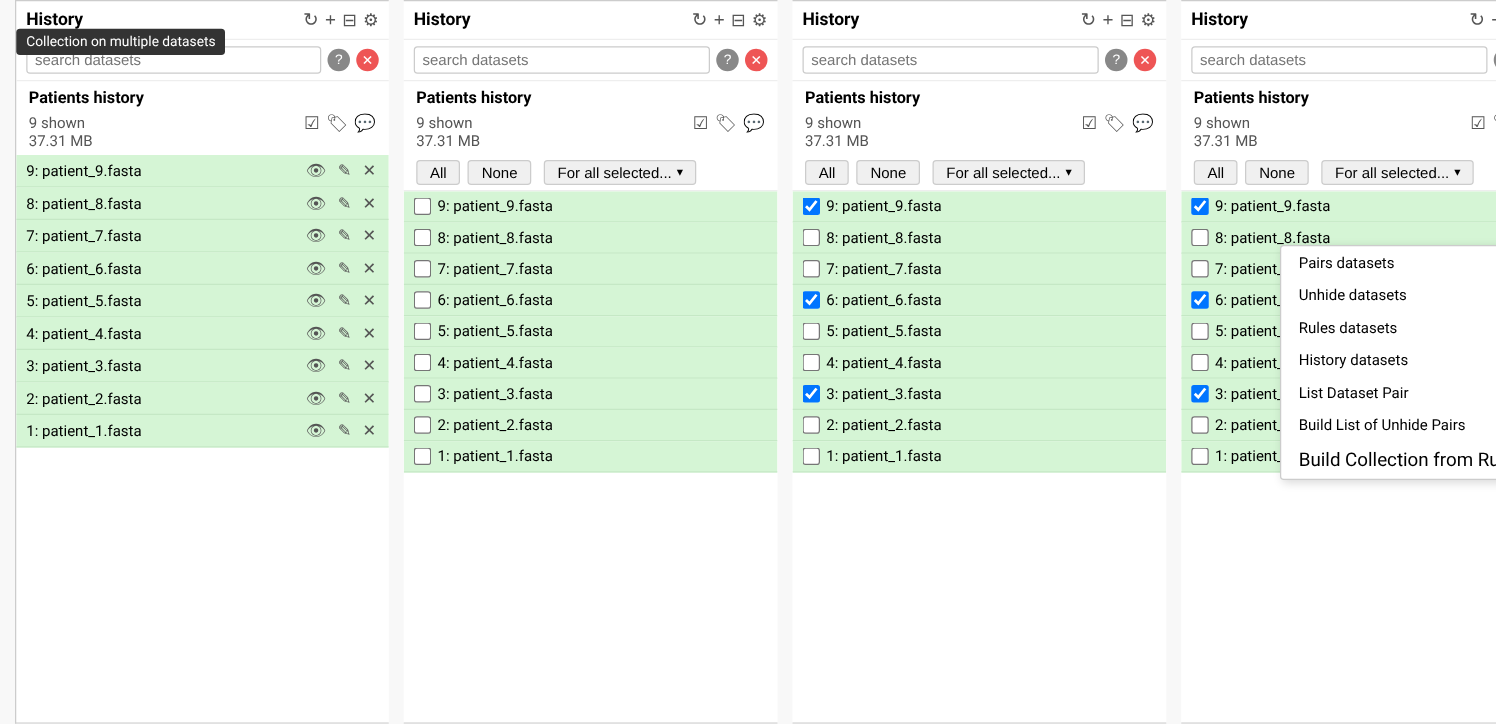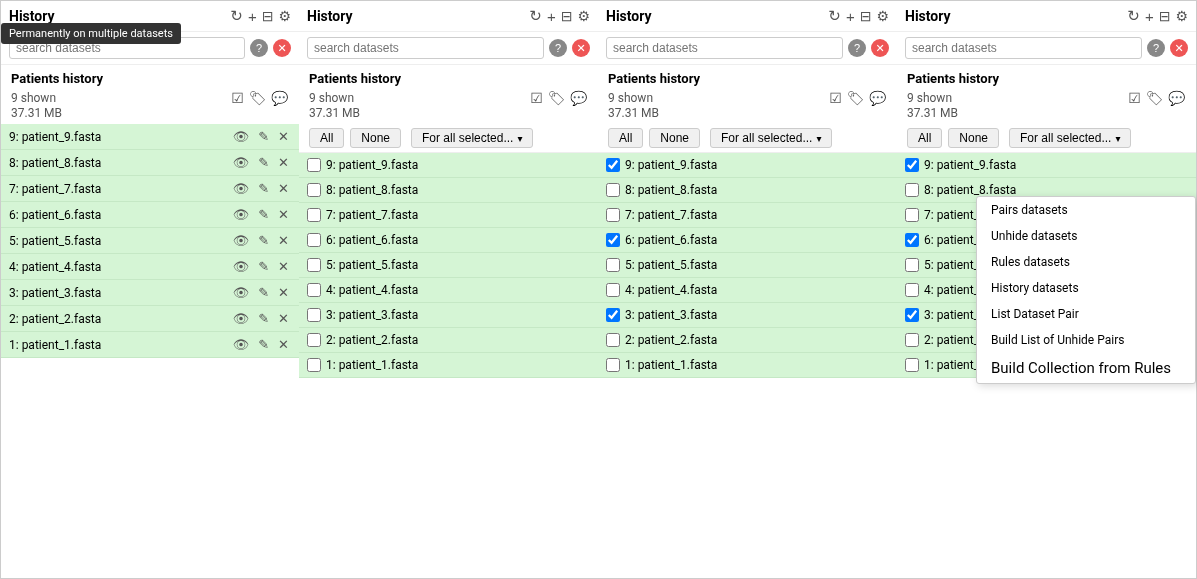--- a/index.html
+++ b/index.html
@@ -14,20 +14,21 @@
       overflow: hidden;
     }
 
     .panel {
       width: 300px;
       border: 1px solid #ccc;
       background: #fff;
       display: flex;
       flex-direction: column;
       flex-shrink: 0;
+      margin-left: 12px;
     }
 
     .panels-wrapper {
       display: flex;
       width: 1197px;
     }
 
     .panel-1 { width: 299px; position: relative; }
     .panel-2 { width: 299px; position: relative; border-left: 1px solid #ccc; }
     .panel-3 { width: 299px; position: relative; border-left: 1px solid #ccc; }
@@ -57,21 +58,21 @@
       <div style="display: flex; align-items: center; padding: 2px 10px 0px; gap: 8px; position: relative;">
         <span style="font-size: 12px; color: rgb(85, 85, 85);">9 shown</span>
         <div style="display: flex; gap: 5px; margin-left: auto; align-items: center;">
           <button style="background: none; border: none; cursor: pointer; font-size: 14px; color: rgb(85, 85, 85);">☑</button>
           <button style="background: none; border: none; cursor: pointer; font-size: 14px; color: rgb(85, 85, 85);">🏷</button>
           <button style="background: none; border: none; cursor: pointer; font-size: 14px; color: rgb(85, 85, 85);">💬</button>
         </div>
       </div>
       <div style="display: flex; align-items: center; padding: 0px 10px 4px;">
         <span style="font-size: 12px; color: rgb(85, 85, 85);">37.31 MB</span>
-        <div style="background: rgb(51, 51, 51); color: rgb(255, 255, 255); padding: 4px 8px; border-radius: 3px; font-size: 11px; position: absolute; z-index: 100; pointer-events: none; white-space: nowrap; top: 22px; left: 0px;">Permanently on multiple datasets</div>
+        <div style="background: rgb(51, 51, 51); color: rgb(255, 255, 255); padding: 4px 8px; border-radius: 3px; font-size: 11px; position: absolute; z-index: 100; pointer-events: none; white-space: nowrap; top: 22px; left: 0px;">Collection on multiple datasets</div>
       </div>
       <div style="flex: 1 1 0%; overflow-y: auto;">
         <div style="display: flex; align-items: center; padding: 5px 8px; background: rgb(213, 245, 213); border-bottom: 1px solid rgb(197, 232, 197); gap: 5px;">
           <span style="flex: 1 1 0%; font-size: 12px;">9: patient_9.fasta</span>
           <button style="background: none; border: none; cursor: pointer; color: rgb(85, 85, 85); font-size: 13px; padding: 0px 2px;">👁</button>
           <button style="background: none; border: none; cursor: pointer; color: rgb(85, 85, 85); font-size: 13px; padding: 0px 2px;">✎</button>
           <button style="background: none; border: none; cursor: pointer; color: rgb(85, 85, 85); font-size: 13px; padding: 0px 2px;">✕</button>
         </div>
         <div style="display: flex; align-items: center; padding: 5px 8px; background: rgb(213, 245, 213); border-bottom: 1px solid rgb(197, 232, 197); gap: 5px;">
           <span style="flex: 1 1 0%; font-size: 12px;">8: patient_8.fasta</span>

